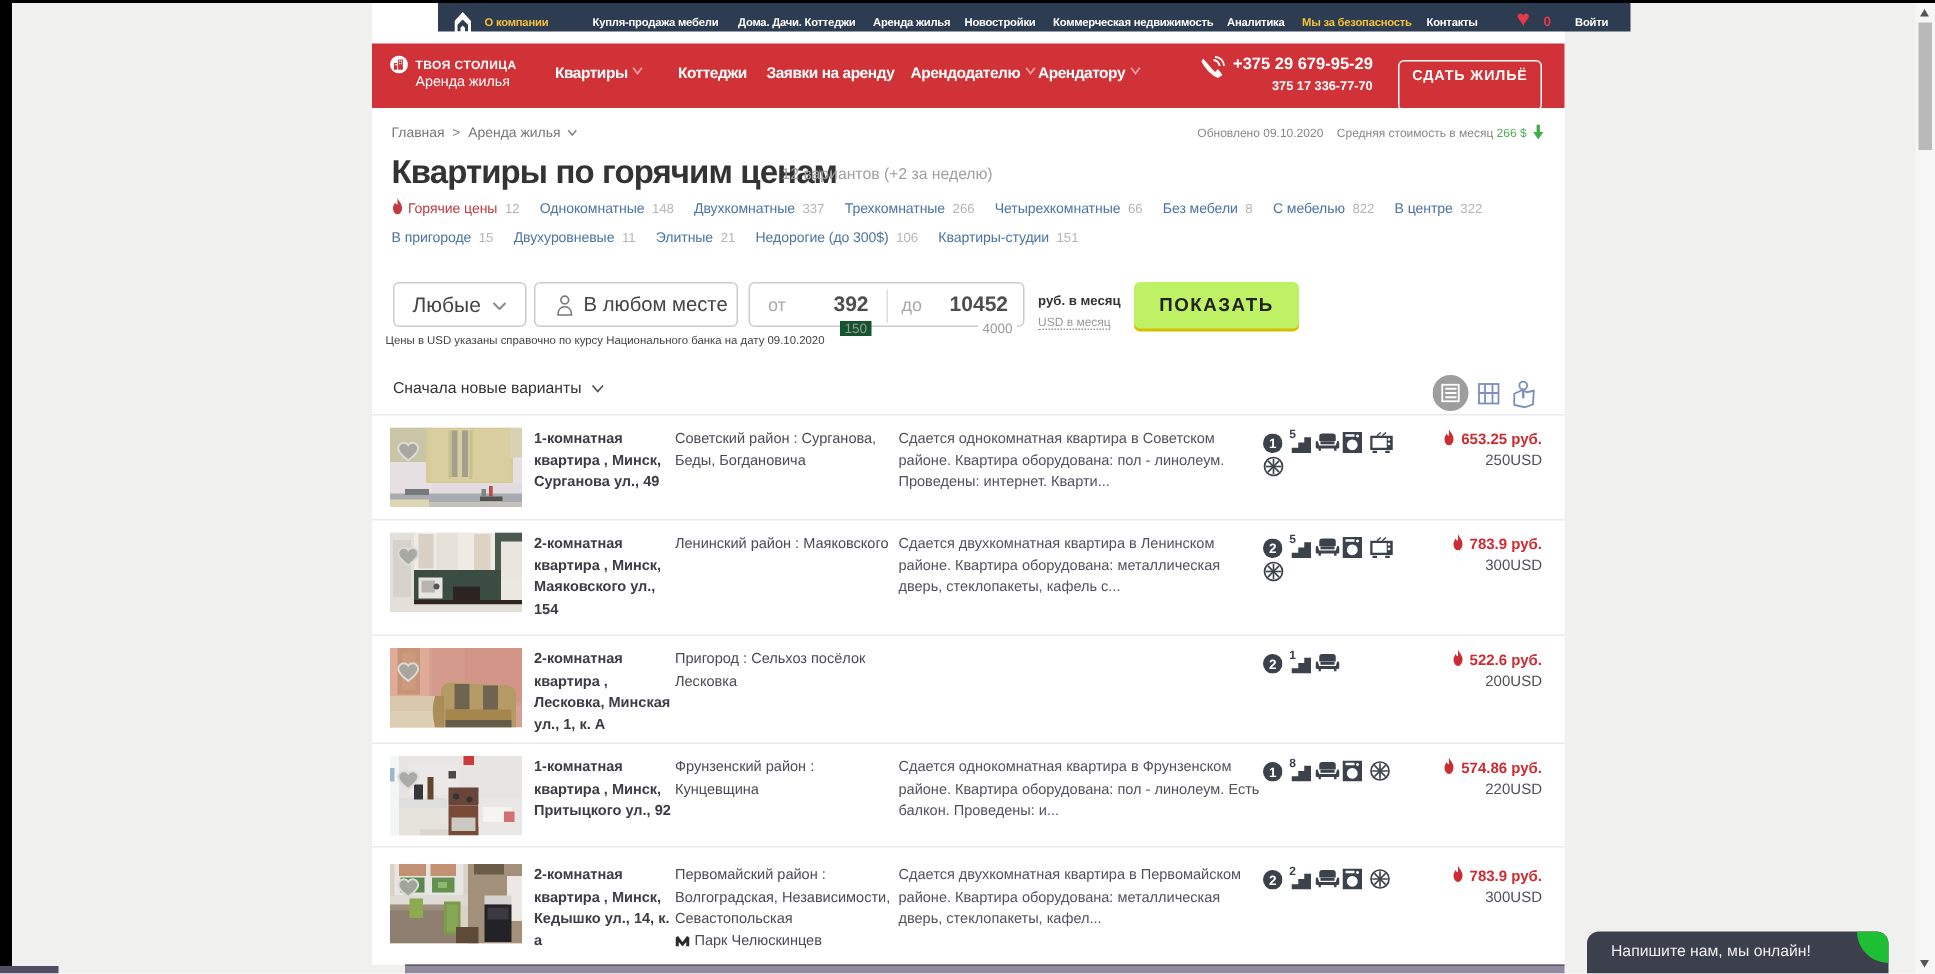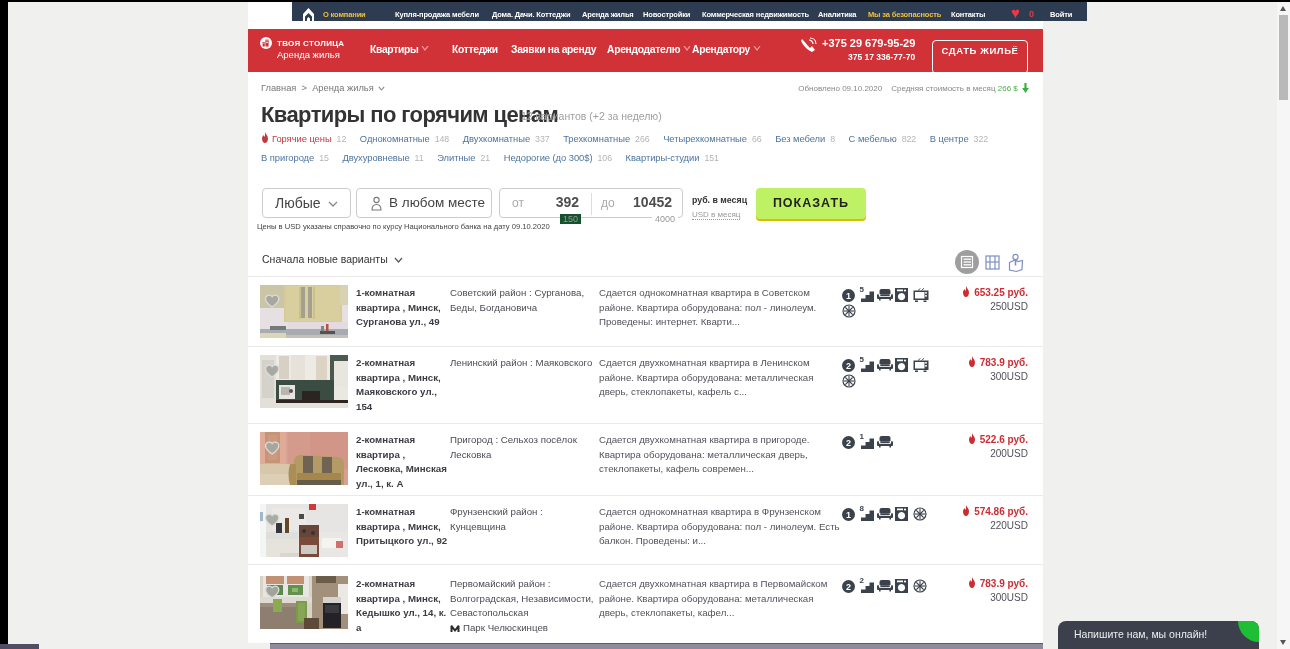--- a/index.html
+++ b/index.html
@@ -375,21 +375,20 @@
         <path d="M34 30 Q34 23 41 23 L77 25 Q84 25 84 31 L84 53 L34 53 Z" fill="#b49a65"></path>
         <rect x="43" y="24" width="10" height="17" fill="#6f6352"></rect>
         <rect x="62" y="25" width="10" height="17" fill="#6f6352"></rect>
         <rect x="37" y="41" width="44" height="7" fill="#a5874e"></rect>
         <rect x="37" y="48" width="44" height="5" fill="#655c4a"></rect>
         <path d="M30 32 Q27 42 30 53 L36 53 L36 32 Z" fill="#ab8d58"></path>
         <path d="M14 12 C14 9.5 11.8 8 10 8 C8.6 8 7.6 8.7 7 9.6 C6.4 8.7 5.4 8 4 8 C2.2 8 0 9.5 0 12 C0 15.5 5 19 7 20.5 C9 19 14 15.5 14 12 Z" transform="translate(5.5,2.5) scale(0.95)" fill="#a5a5a1" fill-opacity="0.92" stroke="#dcdcd8" stroke-width="1.4"></path>
       </svg>
       <div class="title">2-комнатная<br>квартира ,<br>Лесковка, Минская<br>ул., 1, к. А</div>
       <div class="dist">Пригород : Сельхоз посёлок<br>Лесковка</div>
-      <div class="desc">Сдается двухкомнатная квартира в пригороде.<br>Квартира оборудована: металлическая дверь,<br>стеклопакеты, кафель современ...</div>
       <div class="ic" style="height:16px">
         <svg style="position:absolute;left:0;top:1px" width="13" height="13" viewBox="0 0 13 13">
           <circle cx="6.5" cy="6.5" r="6.5" fill="#3c424b"></circle>
           <text x="6.5" y="9.8" font-size="9" font-weight="bold" fill="#ffffff" text-anchor="middle" font-family="Liberation Sans,sans-serif">2</text>
         </svg>
         <div style="position:absolute;left:17px;top:0;width:15px;height:15px">
           <span style="position:absolute;left:0.5px;top:-3px;font-size:8px;font-weight:bold;color:#3c424b">1</span>
           <svg style="position:absolute;left:2px;top:1px" width="13" height="13" viewBox="0 0 13 13">
             <path d="M0 13 L0 9.5 L4.5 9.5 L4.5 6 L8.5 6 L8.5 2.5 L13 2.5 L13 13 Z" fill="#3c424b"></path>
           </svg>

